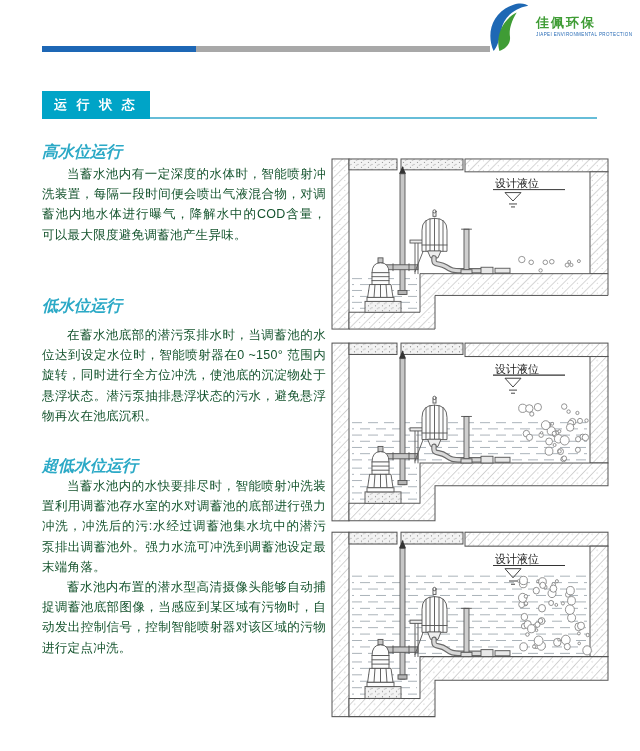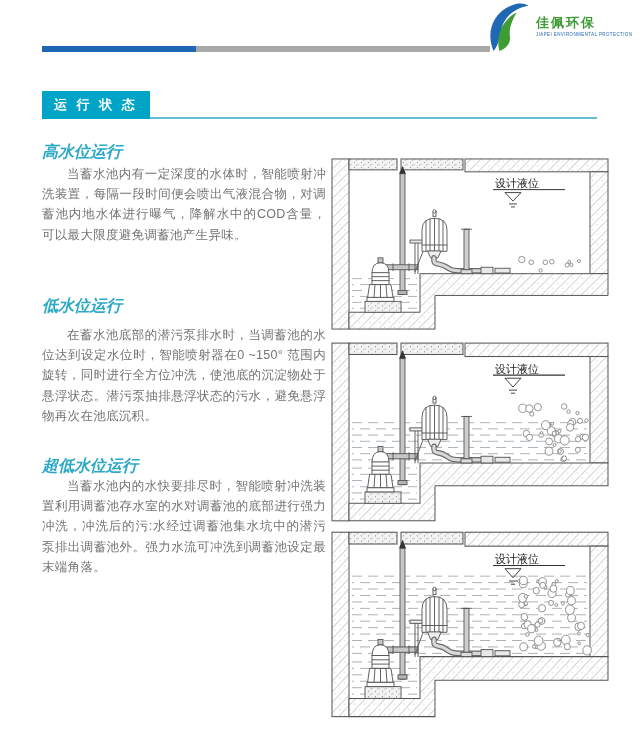--- a/index.html
+++ b/index.html
@@ -20,21 +20,21 @@
   
   .title-box{
     position:absolute;left:42px;top:91px;height:28px;background:#00a4c7;
     color:#fff;font-weight:bold;font-size:13px;line-height:28px;
     padding:0 12px;letter-spacing:3px;white-space:nowrap;z-index:2;
   }
   .title-underline{position:absolute;left:42px;top:117px;width:555px;height:2px;background:#66bdd8;}
   
   .sec-h{position:absolute;left:42px;color:#2ba9c6;font-weight:bold;font-size:16px;white-space:nowrap;font-style:italic;}
   .sec-h1{top:142px;} .sec-h2{top:296px;} .sec-h3{top:456px;}
-  .sec-p{position:absolute;left:42px;width:284px;color:#737373;font-size:12.5px;
+  .sec-p{position:absolute;left:42px;width:284px;color:#14532d;font-size:12.5px;
     line-height:20.2px;text-align:justify;letter-spacing:0.3px;}
   .sec-p p{margin:0;text-indent:2em;}
   .sec-p1{top:164px;} .sec-p2{top:325px;} .sec-p3{top:476px;}
   
   .diagram{position:absolute;left:325px;width:290px;}
   .diagram svg{display:block;width:100%;height:100%;}
   .d1{top:156px;height:178px;}
   .d2{top:340px;height:186px;}
   .d3{top:529px;height:193px;}
 </style>
@@ -63,20 +63,21 @@
 </div>
 
 <div class="sec-h sec-h2">低水位运行</div>
 <div class="sec-p sec-p2">
   <p>在蓄水池底部的潜污泵排水时，当调蓄池的水位达到设定水位时，智能喷射器在0 ~150° 范围内旋转，同时进行全方位冲洗，使池底的沉淀物处于悬浮状态。潜污泵抽排悬浮状态的污水，避免悬浮物再次在池底沉积。</p>
 </div>
 
 <div class="sec-h sec-h3">超低水位运行</div>
 <div class="sec-p sec-p3">
   <p>当蓄水池内的水快要排尽时，智能喷射冲洗装置利用调蓄池存水室的水对调蓄池的底部进行强力冲洗，冲洗后的污:水经过调蓄池集水坑中的潜污泵排出调蓄池外。强力水流可冲洗到调蓄池设定最末端角落。</p>
+  <p>蓄水池内布置的潜水型高清摄像头能够自动捕捉调蓄池底部图像，当感应到某区域有污物时，自动发出控制信号，控制智能喷射器对该区域的污物进行定点冲洗。</p>
 </div>
 
 <div class="diagram d1">
   <svg id="dsvg0" viewBox="0 0 290 180" preserveAspectRatio="none">
       <defs>
   <pattern id="h0" width="7" height="7" patternUnits="userSpaceOnUse" patternTransform="rotate(45)">
     <rect width="7" height="7" fill="#ffffff"></rect>
     <line x1="0" y1="0" x2="0" y2="7" stroke="#ababab" stroke-width="1"></line>
     <circle cx="3.5" cy="3.5" r="0.45" fill="#9a9a9a"></circle>
   </pattern>

